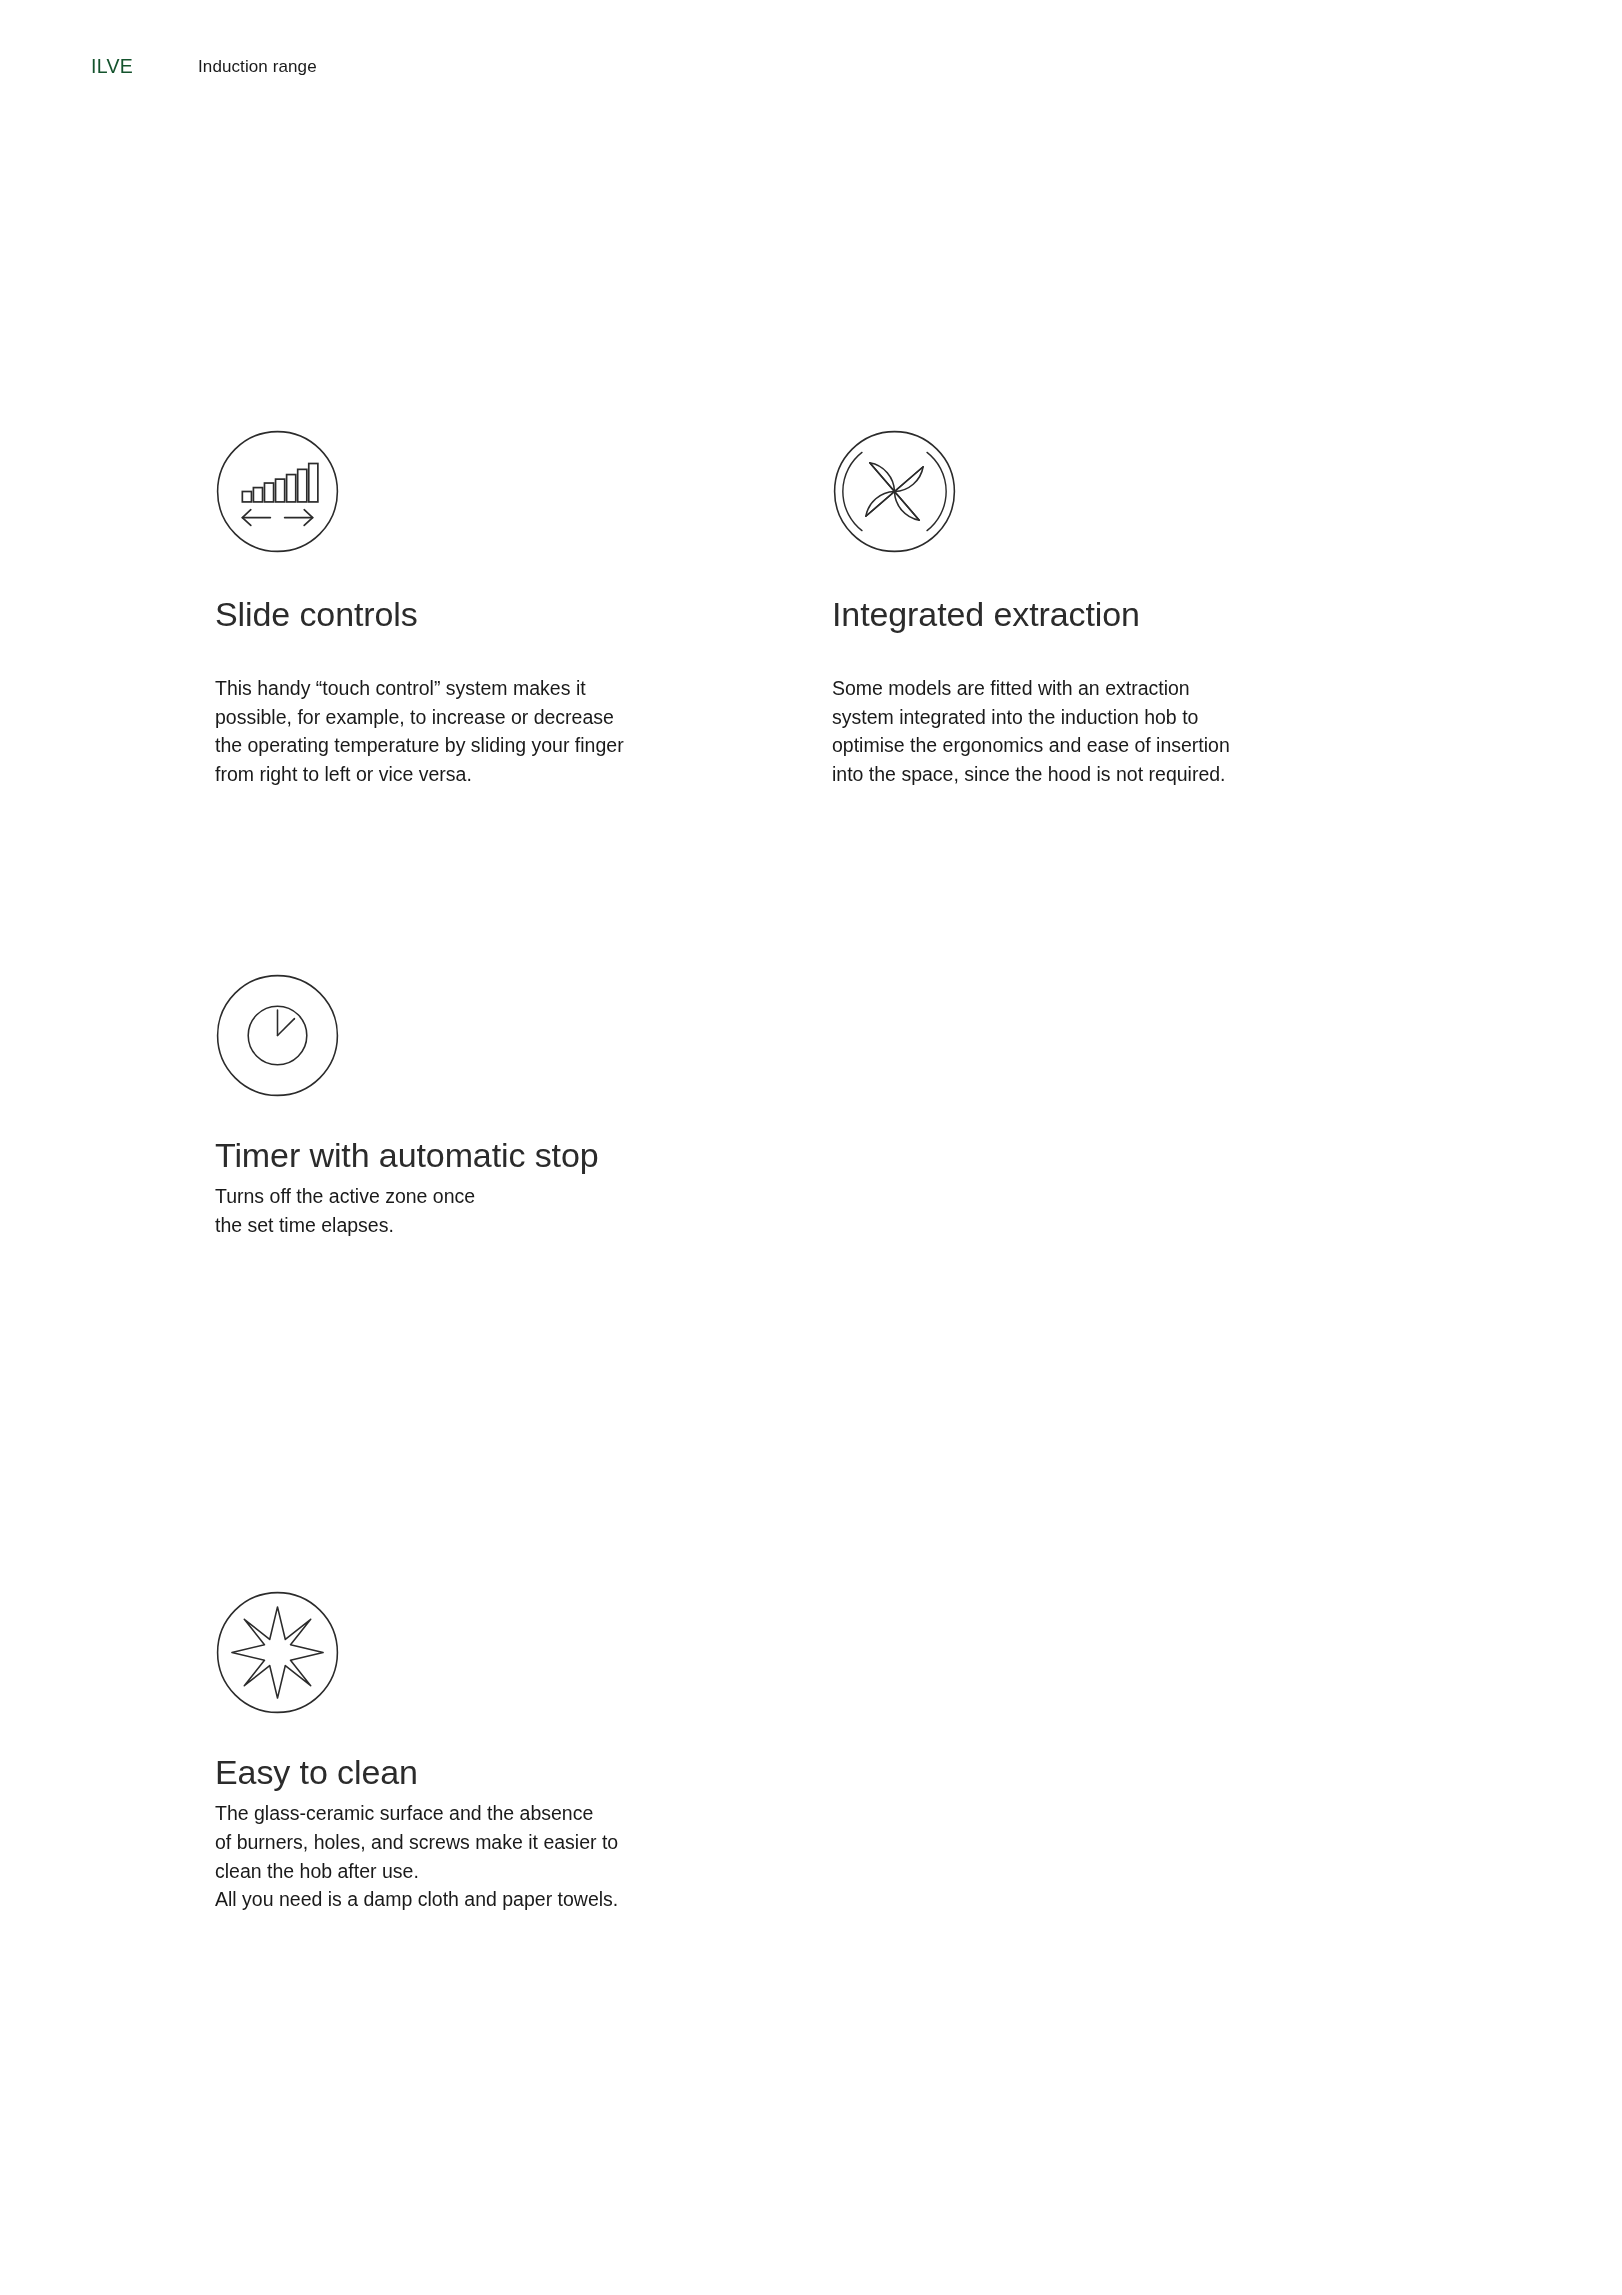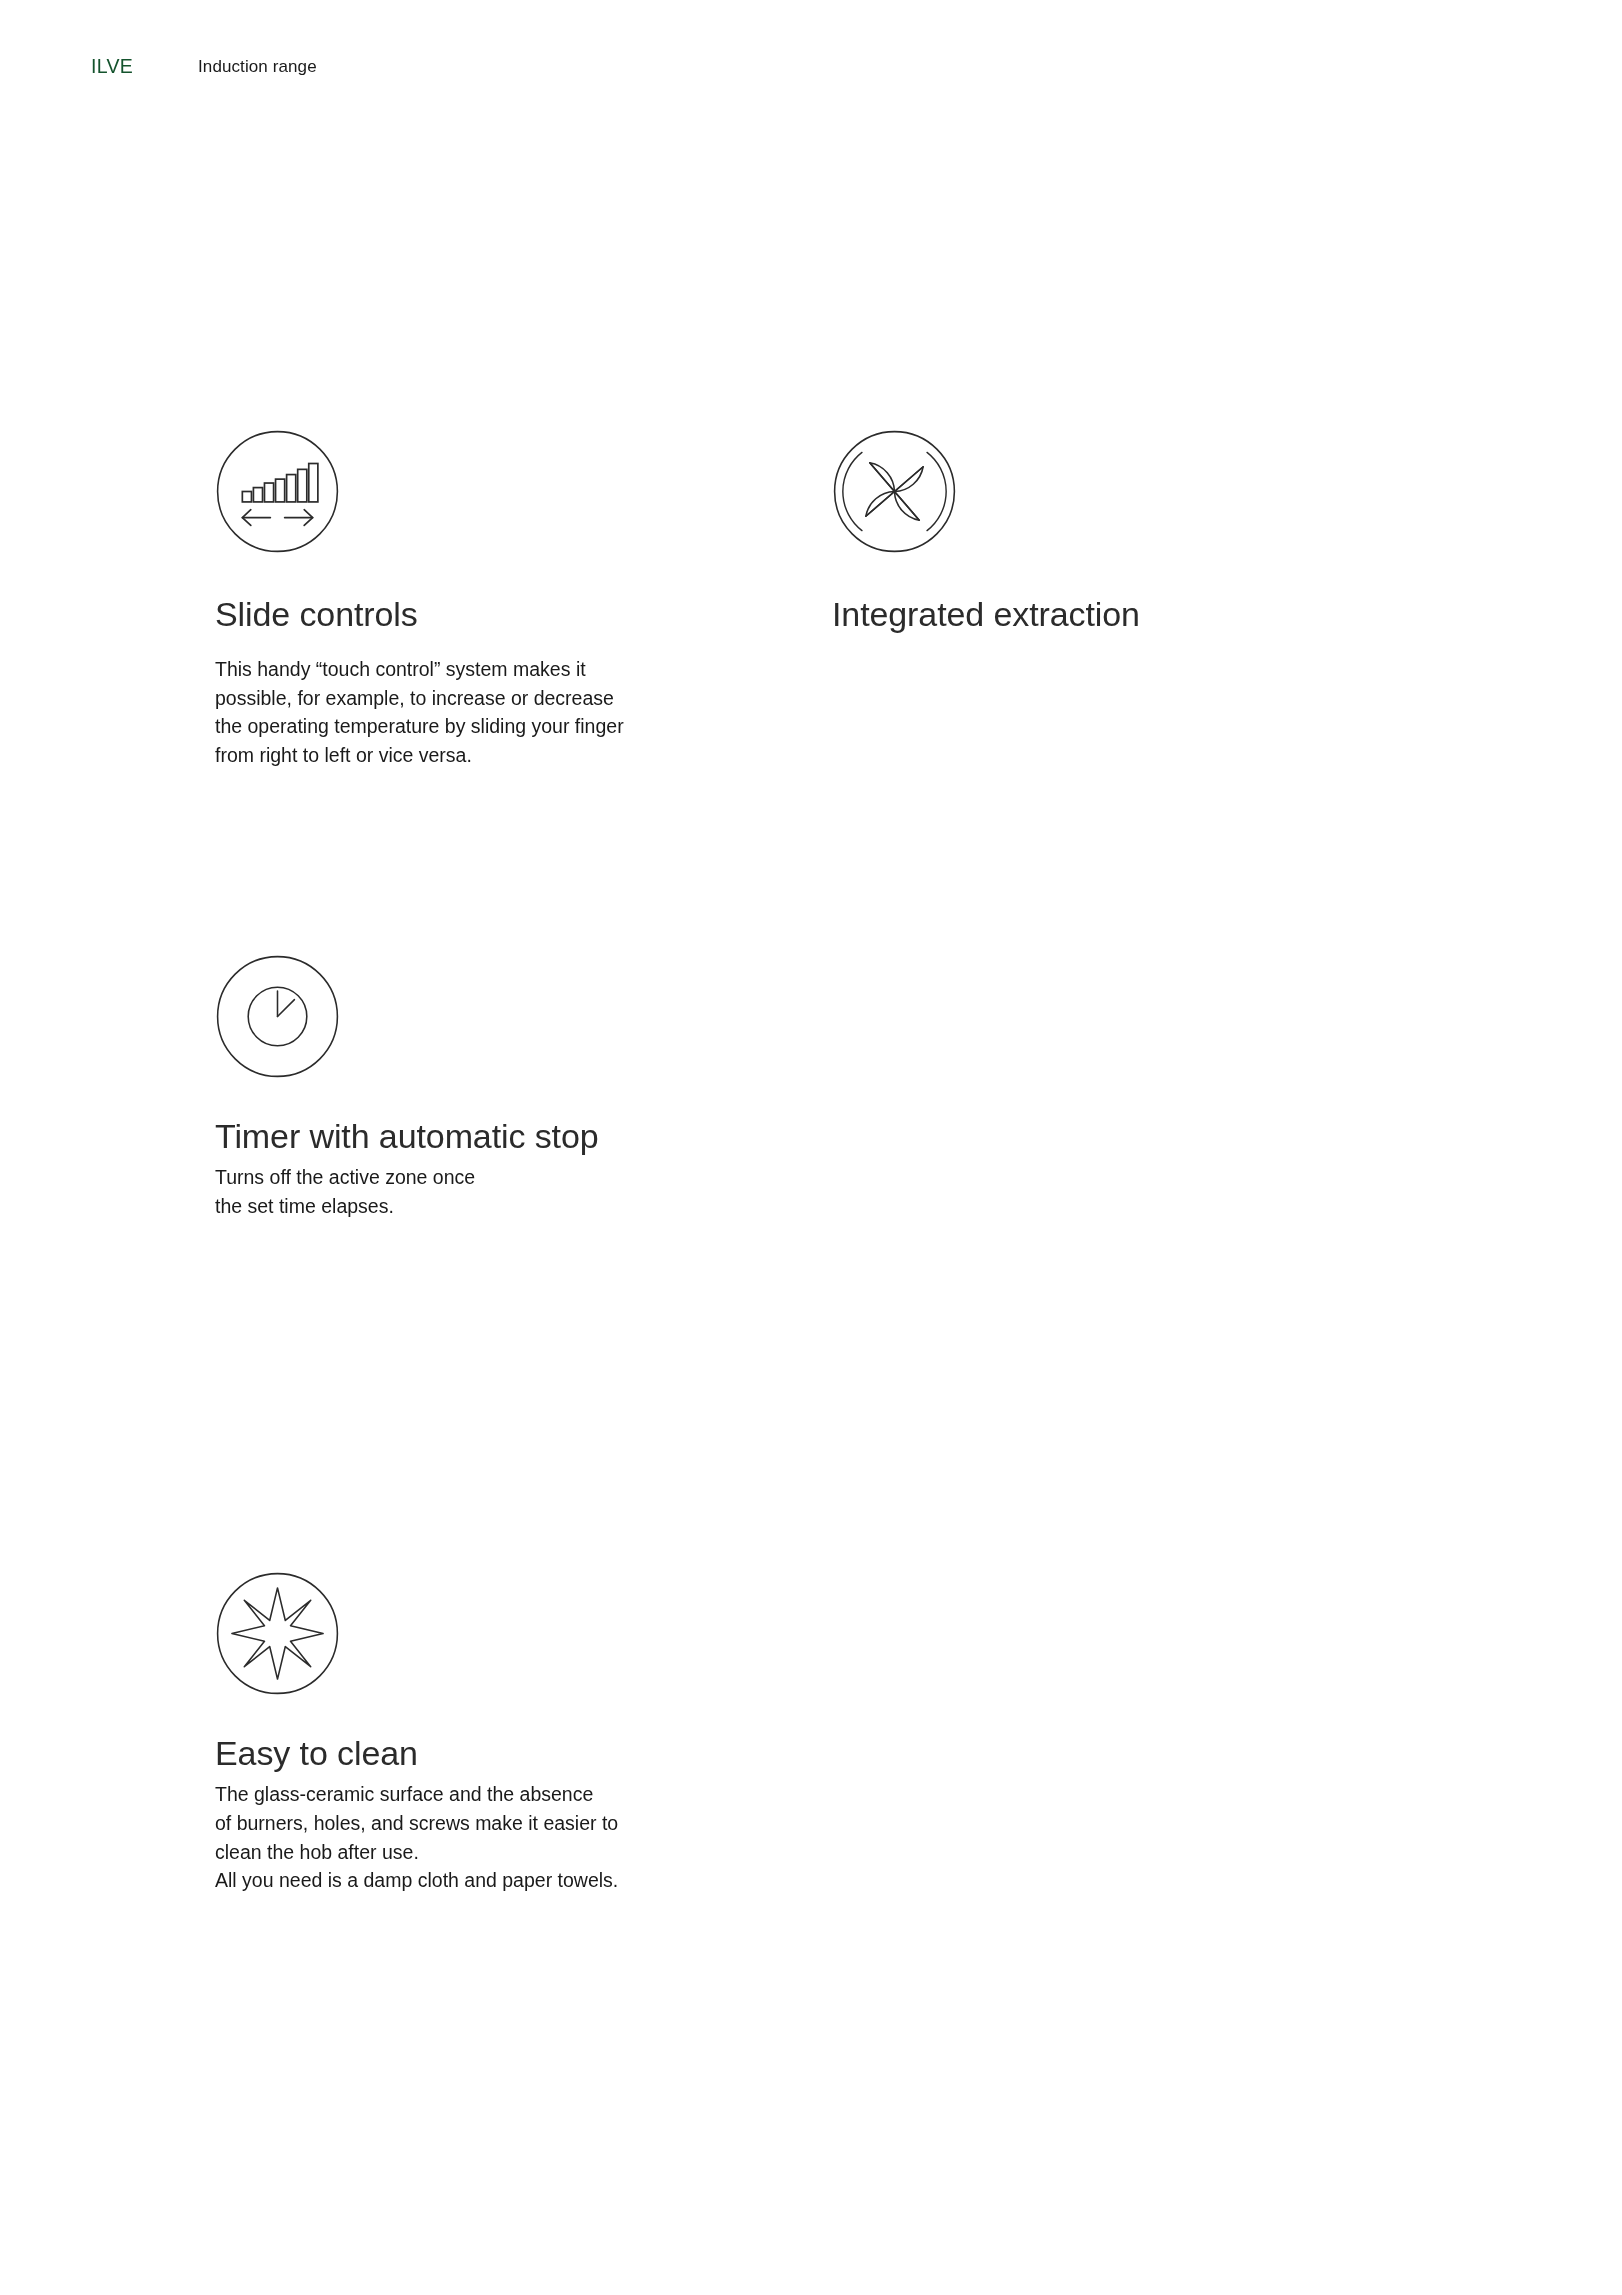--- a/index.html
+++ b/index.html
@@ -77,21 +77,21 @@
     margin-top: 43px;
     font-size: 34px;
     font-weight: 300;
     line-height: 1.05;
     letter-spacing: -0.1px;
     color: #2b2b2b;
     white-space: nowrap;
   }
 
   .feature-body {
-    margin-top: 22px;
+    margin-top: 41px;
     font-size: 19.5px;
     font-weight: 400;
     line-height: 1.48;
     color: #1a1a1a;
     max-width: 494px;
     white-space: pre-line;
   }
 
   
   .row-2 .feature-title { margin-top: 40px; }
@@ -157,20 +157,24 @@
             <path d="M 96 96 L 52 134 A 46 46 0 0 1 96 96 Z"></path>
           </g>
 
           <g fill="none" stroke="#2b2b2b" stroke-width="2.4" stroke-linecap="round">
             <line x1="58" y1="52" x2="134" y2="140"></line>
             <line x1="140" y1="58" x2="52" y2="134"></line>
           </g>
         </svg>
       </div>
       <div class="feature-title">Integrated extraction</div>
+      <div class="feature-body">Some models are fitted with an extraction
+system integrated into the induction hob to
+optimise the ergonomics and ease of insertion
+into the space, since the hood is not required.</div>
     </div>
 
   </div>
 
   <div class="grid-row row-2">
 
     <div class="feature">
       <div class="icon-wrap">
         <svg viewBox="0 0 192 192" xmlns="http://www.w3.org/2000/svg">
           <circle cx="96" cy="96" r="92" fill="none" stroke="#2b2b2b" stroke-width="2.4"></circle>

